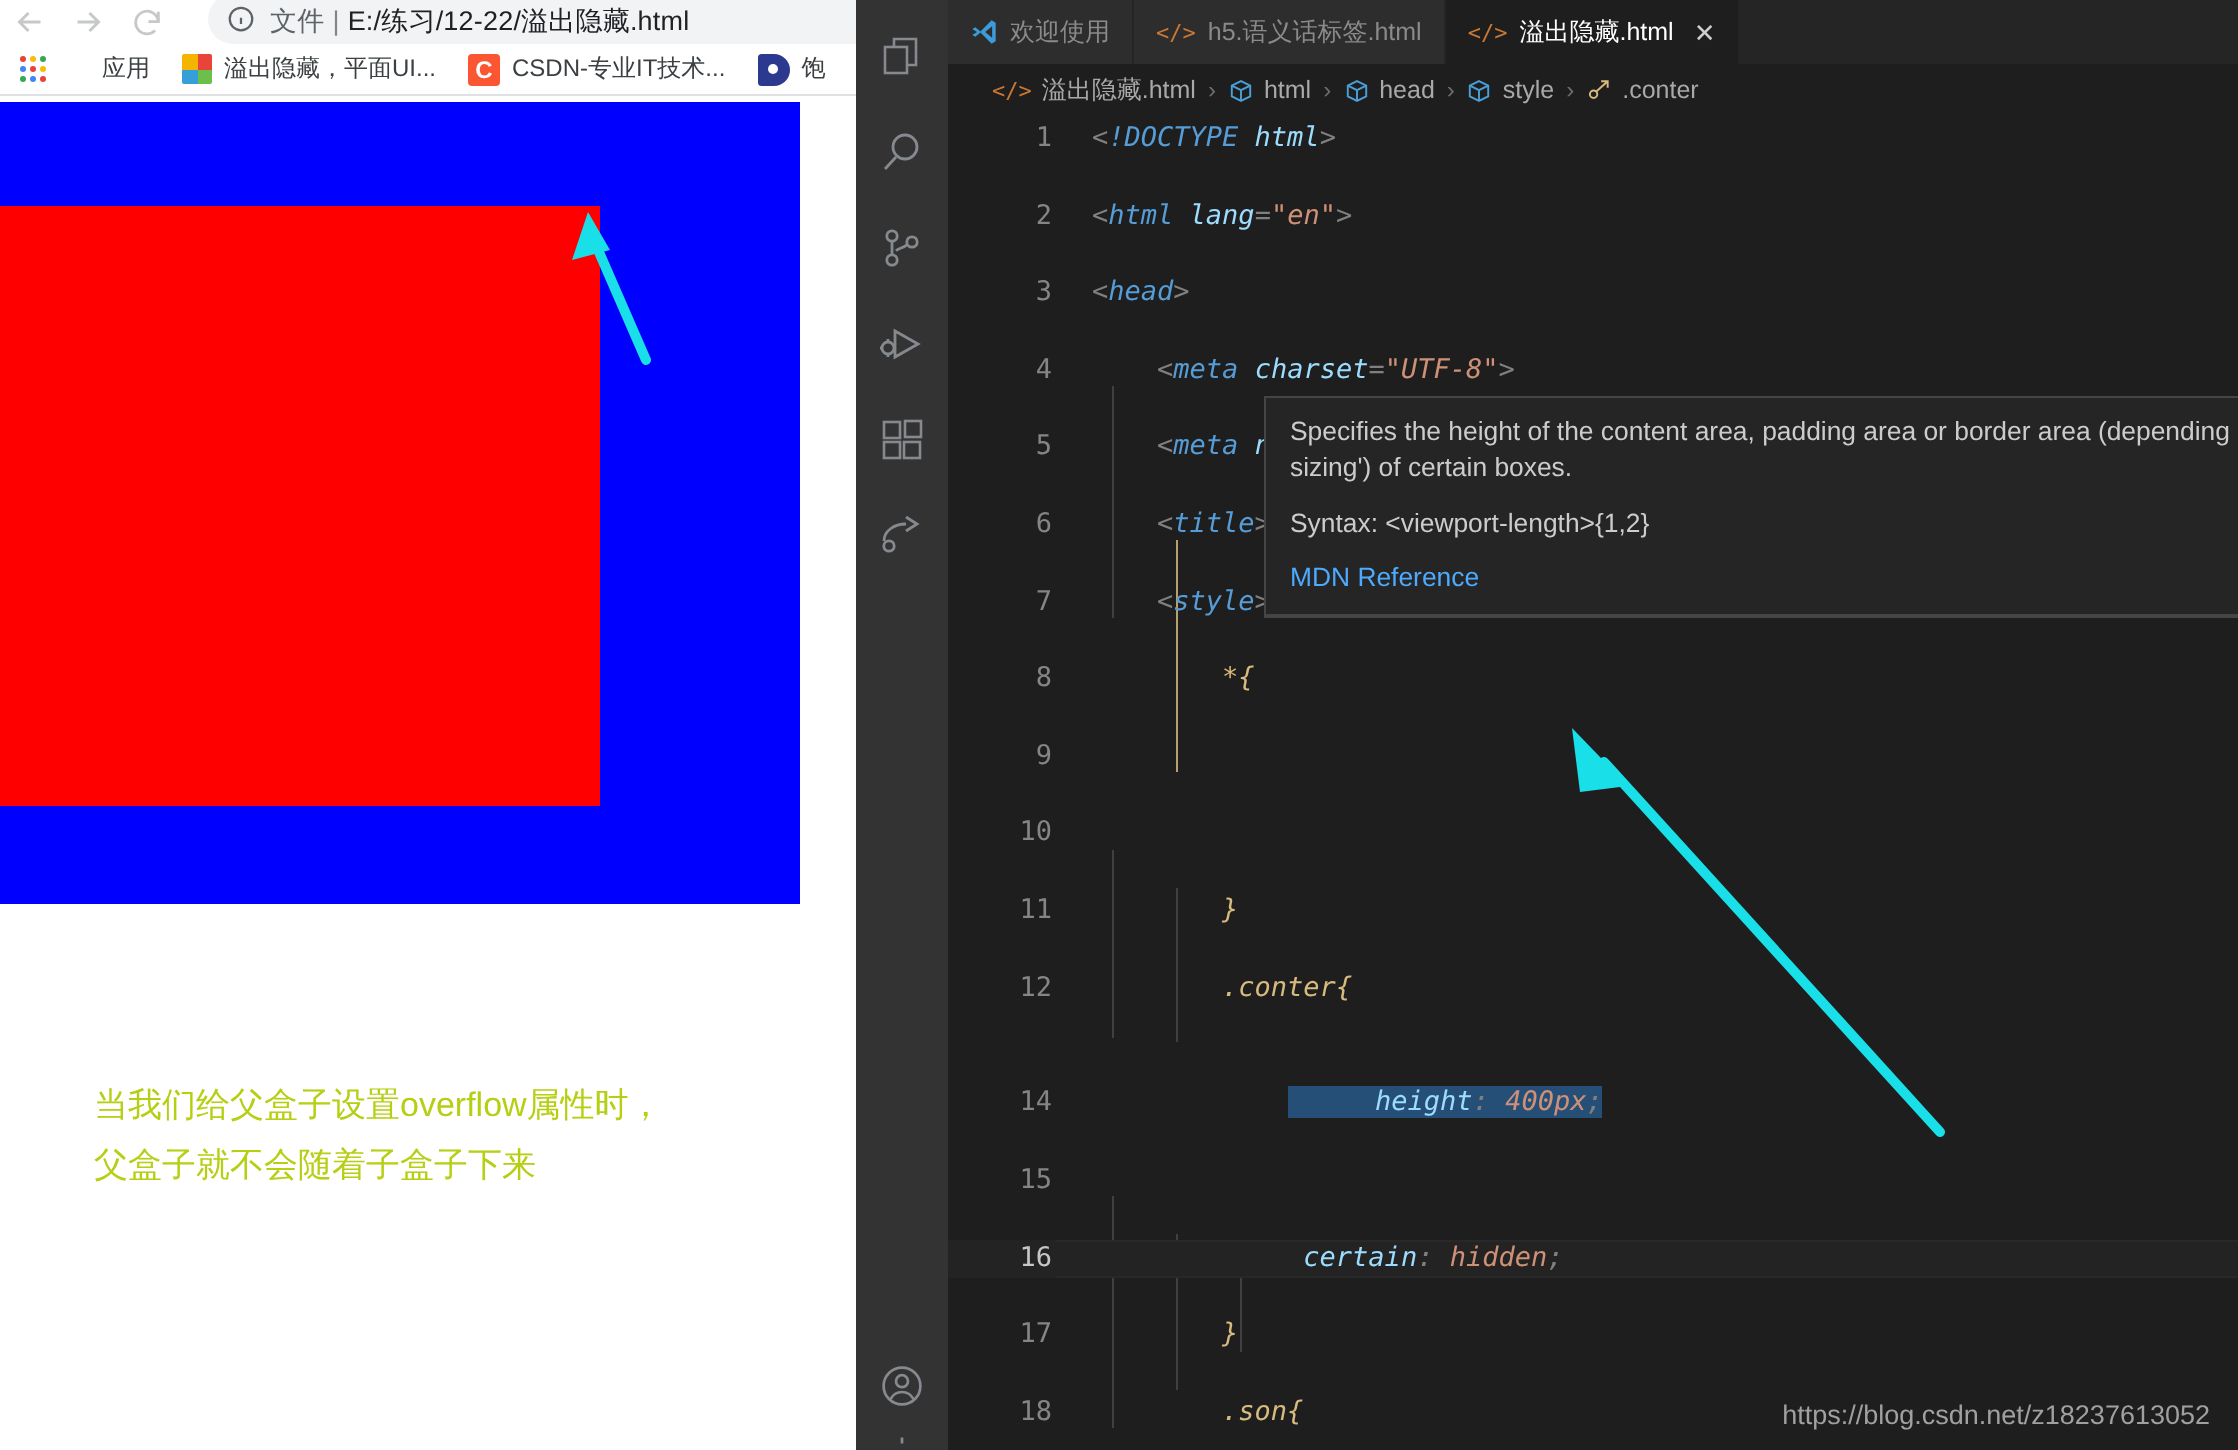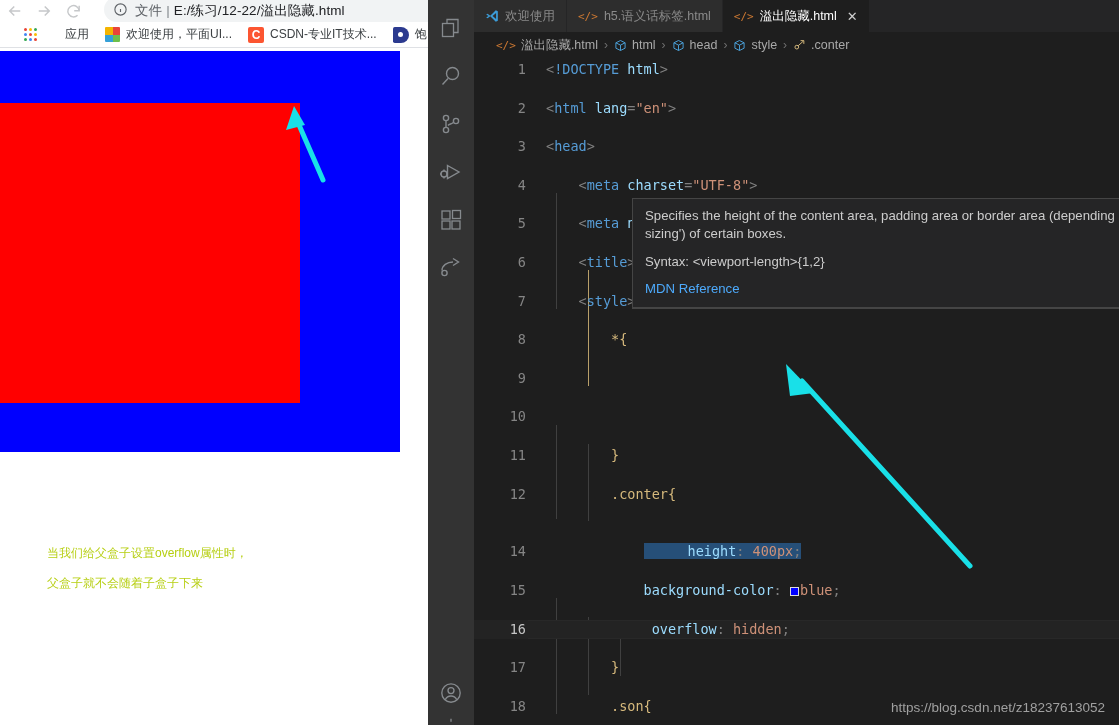--- a/index.html
+++ b/index.html
@@ -40,21 +40,21 @@
   .bw-bookmarks {
     position: absolute; left: 0; top: 22px; width: 428px; height: 26px;
     background: #ffffff; display: flex; align-items: center; gap: 0px;
     border-bottom: 1px solid #dfe1e5;
   }
   .bm {
     display: flex; align-items: center; gap: 6px; height: 26px;
     padding: 0 8px; font-size: 12px; color: #3c4043; white-space: nowrap;
     font-family: "Liberation Sans", sans-serif;
   }
-  .bm:first-child { padding-left: 24px; gap: 28px; }
+  .bm:first-child { padding-left: 10px; gap: 28px; }
   .apps-grid {
     width: 13px; height: 13px;
     display: grid; grid-template-columns: repeat(3, 3px); grid-template-rows: repeat(3, 3px);
     gap: 2px;
   }
   .apps-grid i { display: block; width: 3px; height: 3px; border-radius: 50%; }
   .fav-sq {
     width: 15px; height: 15px; flex: 0 0 auto;
     display: grid; grid-template-columns: 1fr 1fr; grid-template-rows: 1fr 1fr;
     border-radius: 1px; overflow: hidden;
@@ -73,21 +73,21 @@
   }
   .fav-d b { width: 5px; height: 5px; border-radius: 50%; background: #fff; display: block; }
 
   
   .bw-page { position: absolute; left: 0; top: 49px; width: 428px; height: 676px; background: #fff; }
   .conter-box { position: absolute; left: 0; top: 2px; width: 400px; height: 401px; }
   .son-box { position: absolute; left: 0; top: 54px; width: 300px; height: 300px; }
 
   .note-text {
     position: absolute; left: 47px; top: 489px; width: 420px;
-    font-size: 12px; line-height: 30px; color: #b7cf13;
+    font-size: 17px; line-height: 30px; color: #b7cf13;
     font-family: "Liberation Sans", sans-serif; white-space: pre-line;
     font-weight: 400;
   }
   .arrow-browser { position: absolute; left: 280px; top: 55px; }
 
   
   #vscode {
     position: absolute; left: 428px; top: 0; width: 691px; height: 725px;
     background: #14532d; overflow: hidden;
     font-family: "DejaVu Sans Mono", monospace;
@@ -149,21 +149,21 @@
     font-family: "DejaVu Sans Mono", monospace;
   }
   .code-line.cur .ln { color: #c6c6c6; }
   .code-line.cur { background: #232323; }
   .code-line.cur::before,
   .code-line.cur::after {
     content: ""; position: absolute; left: 54px; right: 0; height: 1px; background: #282828;
   }
   .code-line.cur::before { top: 0; }
   .code-line.cur::after { bottom: 0; }
-  .src { position: absolute; left: 72px; top: 0; }
+  .src { position: absolute; left: 72px; top: 0; font-style: italic; }
   .sel { background: #264f78; padding-left: 44px; }
 
   
   .t-punc   { color: #808080; }
   .t-tag    { color: #569cd6; }
   .t-attr   { color: #9cdcfe; }
   .t-str    { color: #ce9178; }
   .t-txt    { color: #d4d4d4; }
   .t-sel    { color: #d7ba7d; }
   .t-prop   { color: #9cdcfe; }
@@ -252,21 +252,21 @@
       </span>
       <span>应用</span>
     </div>
     <div class="bm">
       <span class="fav-sq">
         <i style="background:#f4b400"></i>
           <i style="background:#e8443a"></i>
         <i style="background:#35a0d8"></i>
           <i style="background:#6dbf4b"></i>
       </span>
-      <span>欢迎使用，平面UI...</span>
+      <span>溢出隐藏，平面UI...</span>
     </div>
     <div class="bm">
       <span class="fav-c">C</span>
       <span>CSDN-专业IT技术...</span>
     </div>
     <div class="bm">
       <span class="fav-d">
           <b></b>
         </span>
       <span>饱</span>
@@ -422,22 +422,22 @@
     <div class="code-line" style="top:59.9px"><span class="ln">4</span><span class="src">    <span class="t-punc">&lt;</span><span class="t-tag">meta</span> <span class="t-attr">charset</span><span class="t-punc">=</span><span class="t-str">"UTF-8"</span><span class="t-punc">&gt;</span></span></div>
     <div class="code-line" style="top:79.2px"><span class="ln">5</span><span class="src">    <span class="t-punc">&lt;</span><span class="t-tag">meta</span> <span class="t-attr">name</span><span class="t-punc">=</span><span class="t-str">"viewport"</span> <span class="t-attr">content</span><span class="t-punc">=</span><span class="t-str">"width=device-width, initial-scale=1.0"</span></span></div>
     <div class="code-line" style="top:98.5px"><span class="ln">6</span><span class="src">    <span class="t-punc">&lt;</span><span class="t-tag">title</span><span class="t-punc">&gt;</span><span class="t-txt">Document</span><span class="t-punc">&lt;/</span><span class="t-tag">title</span><span class="t-punc">&gt;</span></span></div>
     <div class="code-line" style="top:117.8px"><span class="ln">7</span><span class="src">    <span class="t-punc">&lt;</span><span class="t-tag">style</span><span class="t-punc">&gt;</span></span></div>
     <div class="code-line" style="top:137.1px"><span class="ln">8</span><span class="src">        <span class="t-sel">*</span><span class="t-brace">{</span></span></div>
     <div class="code-line" style="top:156.4px"><span class="ln">9</span><span class="src"></span></div>
     <div class="code-line" style="top:175.7px"><span class="ln">10</span><span class="src"></span></div>
     <div class="code-line" style="top:195px"><span class="ln">11</span><span class="src">        <span class="t-brace">}</span></span></div>
     <div class="code-line" style="top:214.3px"><span class="ln">12</span><span class="src">        <span class="t-sel">.conter</span><span class="t-brace">{</span></span></div>
     <div class="code-line" style="top:252.9px"><span class="ln">14</span><span class="src">            <span class="sel"><span class="t-prop">height</span><span class="t-punc">:</span> <span class="t-val">400px</span><span class="t-punc">;</span></span></span></div>
-    <div class="code-line" style="top:272.2px"><span class="ln">15</span><span class="src">            <span class="t-prop">background-color</span><span class="t-punc">:</span> <span class="swatch sw-blue"></span><span class="t-val">blue</span><span class="t-punc">;</span></span></div>
-    <div class="code-line cur" style="top:291.5px"><span class="ln">16</span><span class="src">             <span class="t-prop">overflow</span><span class="t-punc">:</span> <span class="t-val">hidden</span><span class="t-punc">;</span></span></div>
+    <div class="code-line" style="top:272.2px"><span class="ln">15</span></div>
+    <div class="code-line cur" style="top:291.5px"><span class="ln">16</span><span class="src">             <span class="t-prop">certain</span><span class="t-punc">:</span> <span class="t-val">hidden</span><span class="t-punc">;</span></span></div>
     <div class="code-line" style="top:310.8px"><span class="ln">17</span><span class="src">        <span class="t-brace">}</span></span></div>
     <div class="code-line" style="top:330.1px"><span class="ln">18</span><span class="src">        <span class="t-sel">.son</span><span class="t-brace">{</span></span></div>
 
     <div class="hover-tip">
       <p class="tp-wrap">Specifies the height of the content area, padding area or border area (depending on 'box-sizing') of certain boxes.</p>
       <p class="tp-syntax">Syntax: &lt;viewport-length&gt;{1,2}</p>
       <p class="tp-link">MDN Reference</p>
       <div class="tip-rule"></div>
     </div>
 

